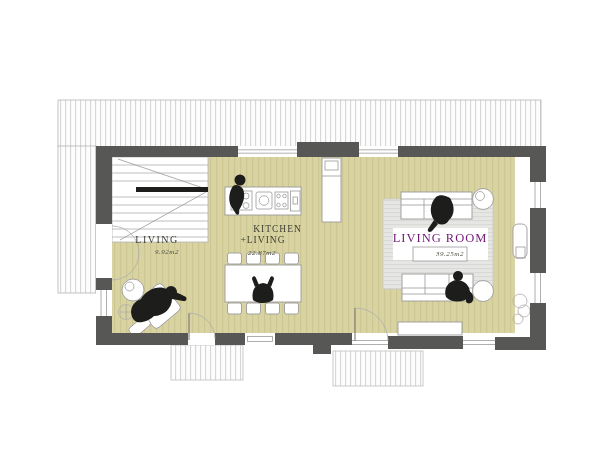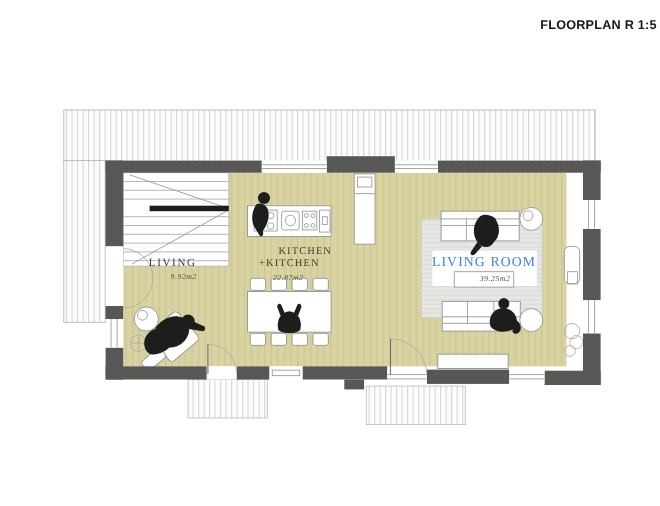--- a/index.html
+++ b/index.html
@@ -4,21 +4,21 @@
 <style>
   html,body{margin:0;padding:0;background:#ffffff;}
   .stage{position:relative;width:600px;height:460px;background:#fff;overflow:hidden;
          font-family:"Liberation Sans",sans-serif;}
   .plan-title{position:absolute;top:17px;right:3px;font-family:"Liberation Sans",sans-serif;
               font-weight:bold;font-size:11.5px;color:#161616;letter-spacing:.2px;white-space:nowrap;}
   .lbl{position:absolute;transform:translate(-50%,-50%);font-family:"Liberation Serif",serif;
        color:#3d3d34;letter-spacing:1.5px;white-space:nowrap;line-height:1;}
   .lbl-lounge{font-size:10px;}
   .lbl-kitchen{font-size:9.5px;letter-spacing:1px;}
-  .lbl-living{font-size:12.5px;letter-spacing:1px;color:#3b82f6;}
+  .lbl-living{font-size:12.5px;letter-spacing:1px;color:#701a75;}
   .area{position:absolute;transform:translate(-50%,-50%);font-family:"Liberation Serif",serif;
         font-style:italic;font-size:7px;letter-spacing:.5px;color:#4a4a40;white-space:nowrap;line-height:1;margin-left:10px;}
   svg{position:absolute;left:0;top:0;}
   .wall{fill:var(--wall,#575756);}
   .white-fill{fill:#ffffff;}
   .thin{stroke:#9a9a9a;stroke-width:.8;fill:none;}
   .thin-l{stroke:#adadad;stroke-width:.8;fill:none;}
   .furn{fill:#ffffff;stroke:#9a9a9a;stroke-width:.9;}
   .person{fill:var(--silhouette,#1d1d1b);stroke:none;}
 </style>
@@ -249,25 +249,24 @@
         <path class="person" d="M434,220 L428,229 C427,232 430,233 432,231 L438,224 Z"></path>
       </g>
       <g>
         <circle class="person" cx="458" cy="276" r="5"></circle>
         <path class="person" d="M446,297 C443,288 449,280 458,280 C467,281 472,289 469,297 C464,303 451,303 446,297 Z"></path>
         <path class="person" d="M468,290 C473,293 475,298 472,302 C469,305 465,303 466,299 Z"></path>
       </g>
     </g>
   </svg>
 
-  <div class="plan-title">FLOORPLAN R 1:5</div>
 
   <div class="lbl lbl-lounge" style="left:157px;top:240px;">LIVING</div>
   <div class="area" style="left:157px;top:252px;">9.92m2</div>
 
   <div class="lbl lbl-kitchen" style="left:263px;top:230px;padding-left:29px;">KITCHEN</div>
-  <div class="lbl lbl-kitchen" style="left:263px;top:241px;">+KITCHEN</div>
+  <div class="lbl lbl-kitchen" style="left:263px;top:241px;">+LIVING</div>
   <div class="area" style="left:252px;top:253px;">22.87m2</div>
 
   <div class="lbl lbl-living" style="left:440px;top:238px;">LIVING ROOM</div>
   <div class="area" style="left:440px;top:254px;">39.25m2</div>
 
 </div>
 
 </body></html>

